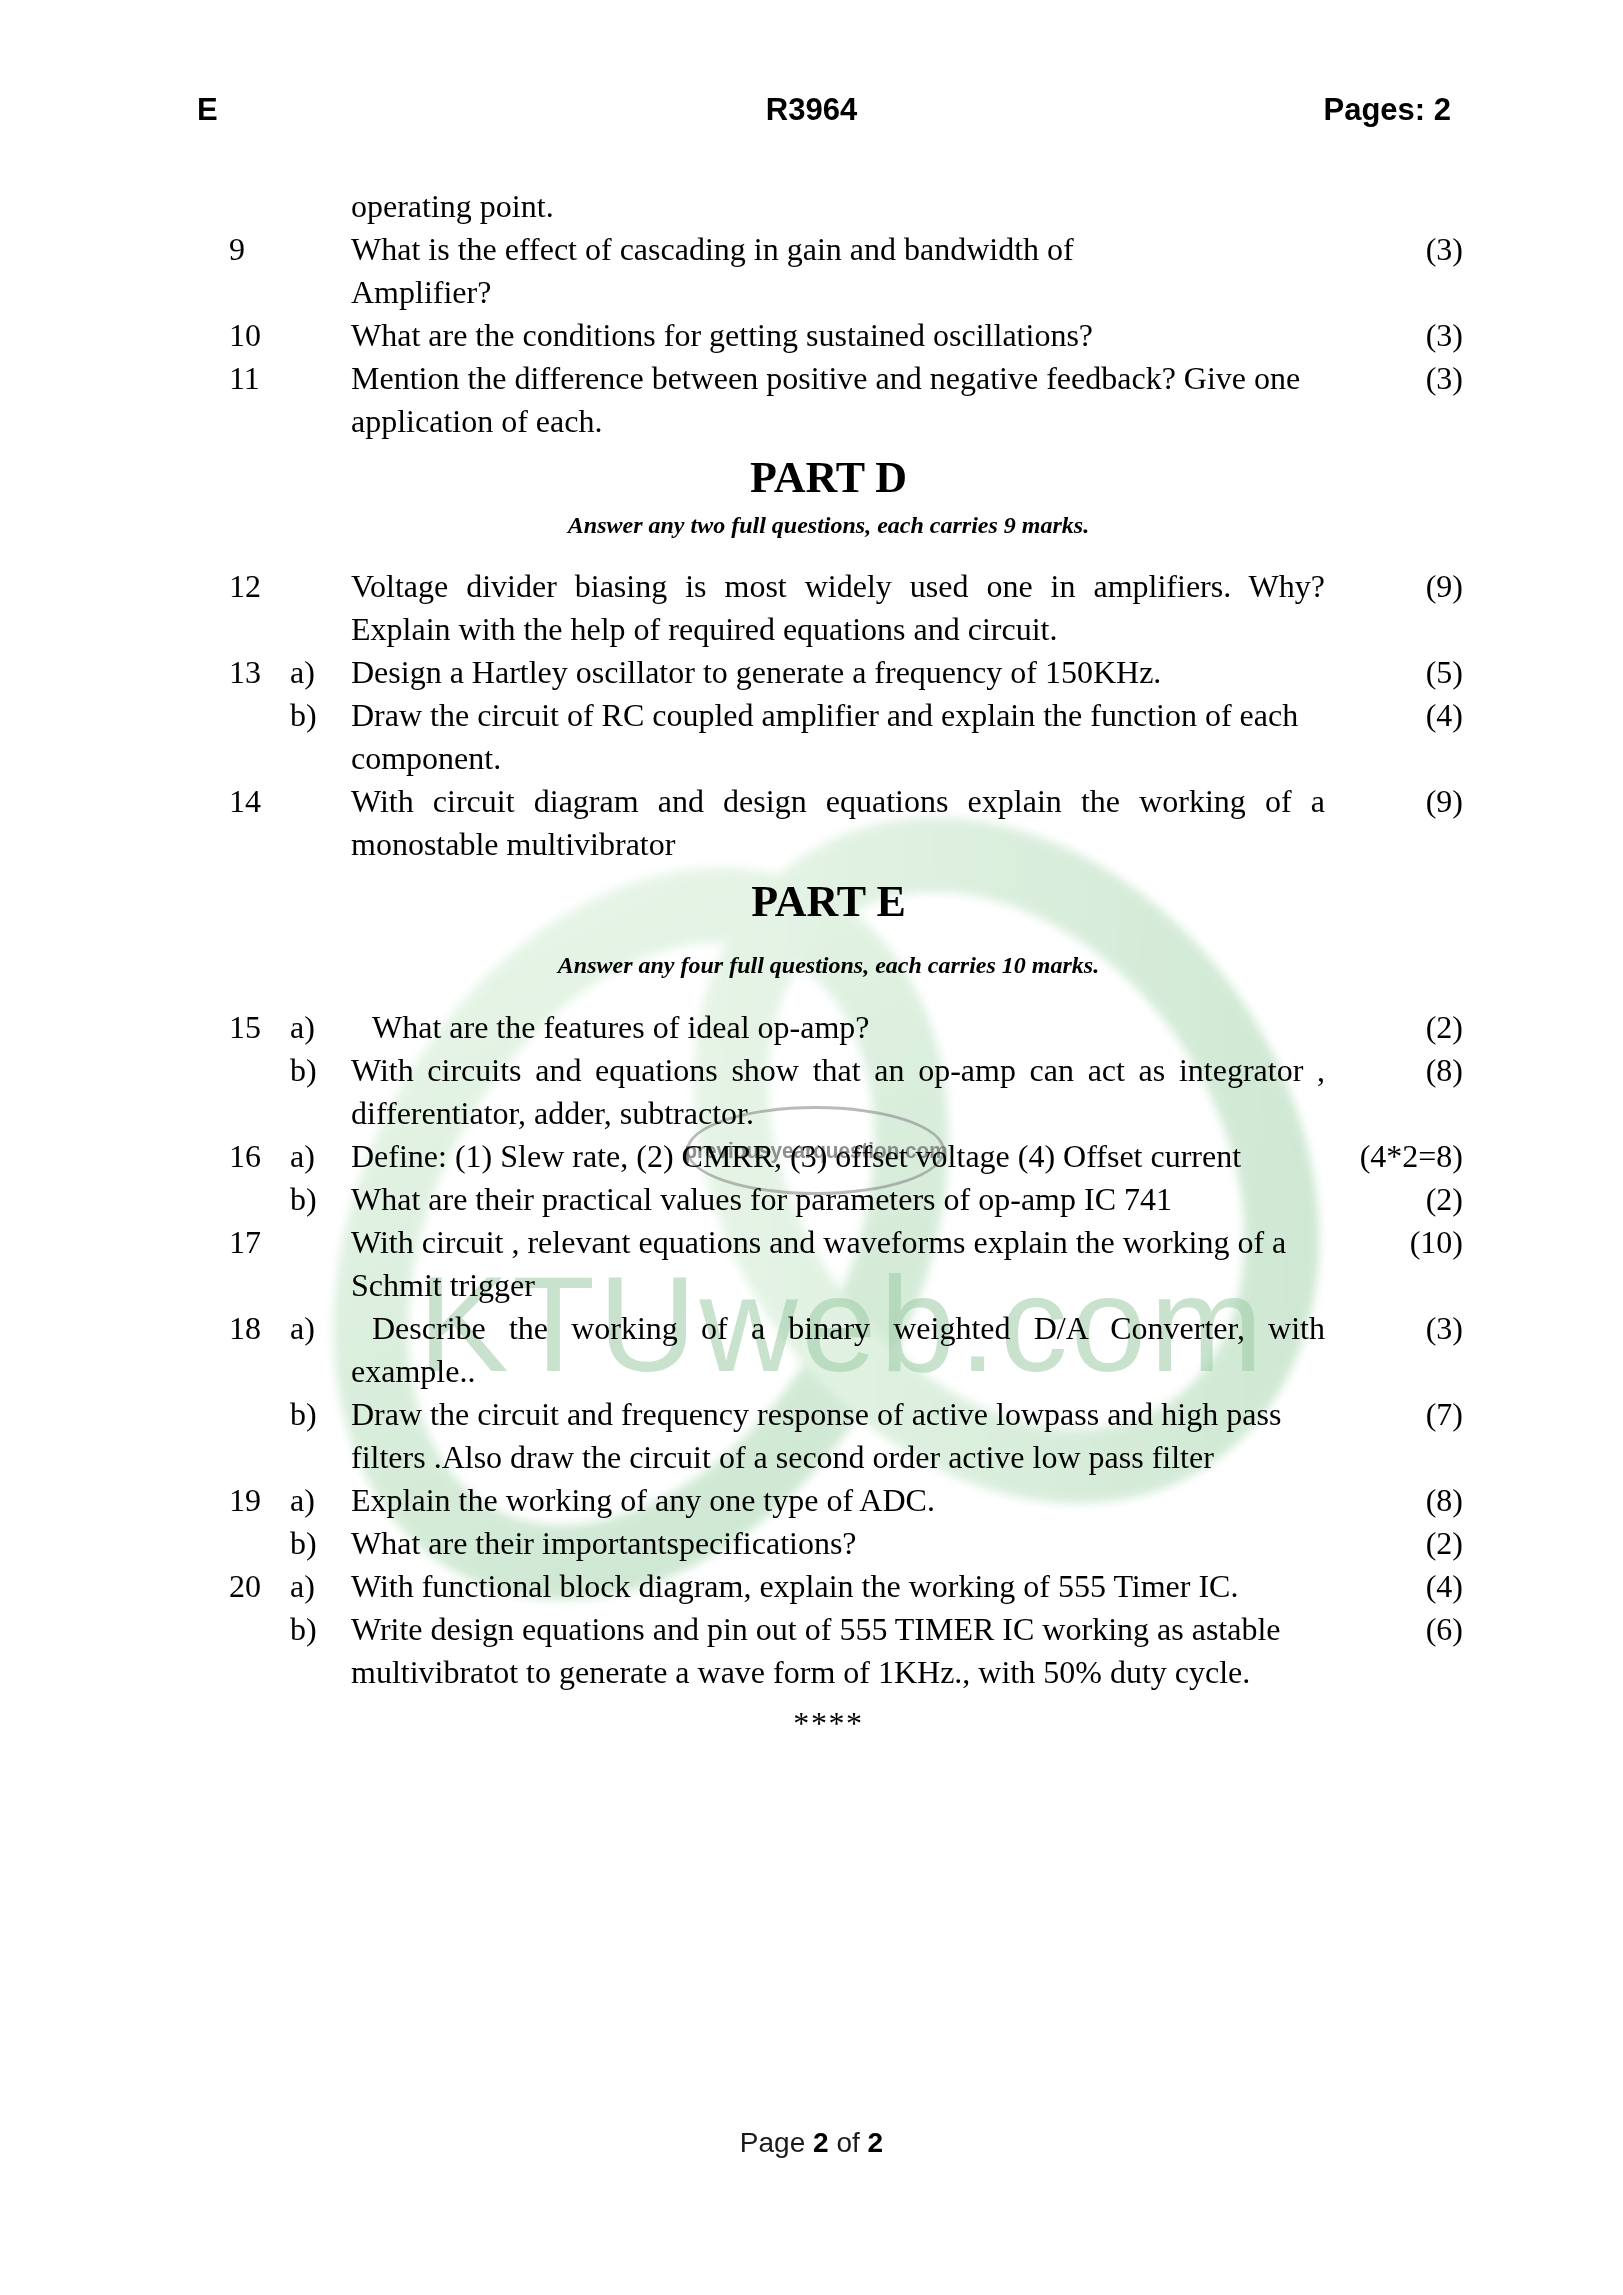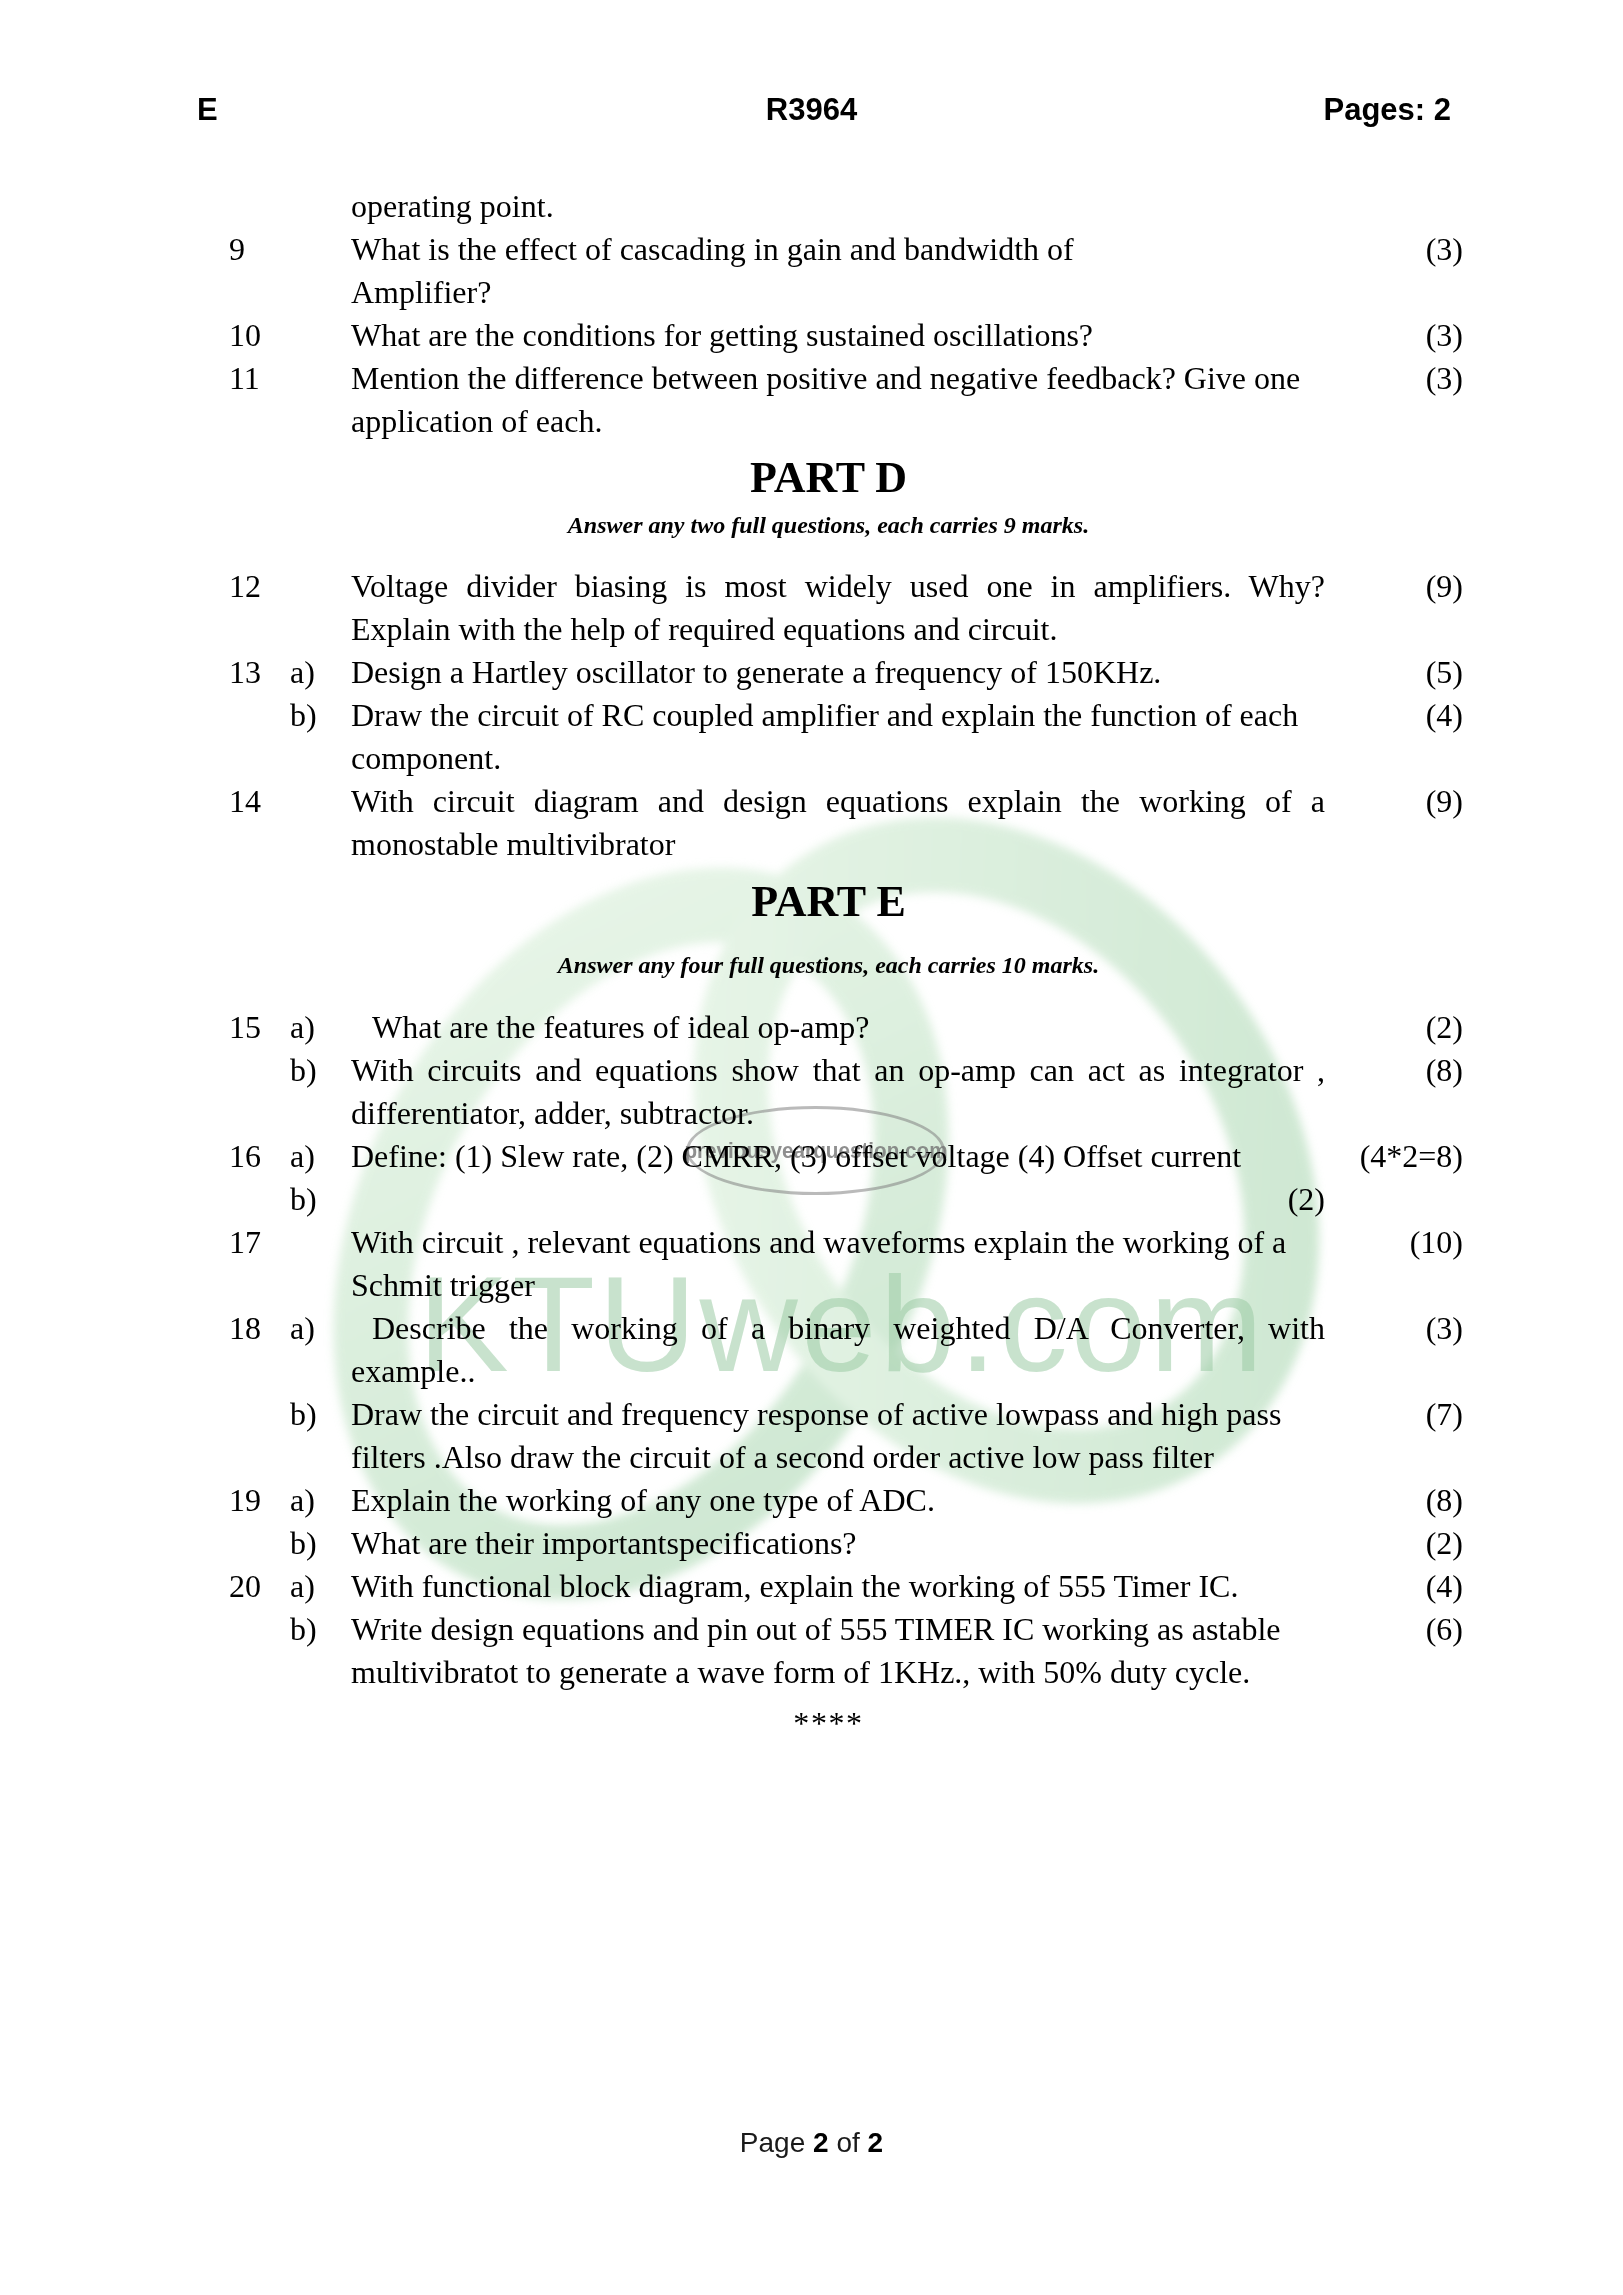--- a/index.html
+++ b/index.html
@@ -224,20 +224,23 @@
       <div class="qlet">a)</div>
       <div class="qtext">
         <div class="ln">Define: (1) Slew rate, (2) CMRR, (3) offset voltage (4) Offset current</div>
       </div>
       <div class="qmarks">(4*2=8)</div>
     </div>
 
     <div class="qrow">
       <div class="qnum"></div>
       <div class="qlet">b)</div>
+      <div class="qtext">
+        <div class="ln">What are their practical values for parameters of op-amp IC 741</div>
+      </div>
       <div class="qmarks">(2)</div>
     </div>
 
     <div class="qrow">
       <div class="qnum">17</div>
       <div class="qlet"></div>
       <div class="qtext">
         <div class="ln">With circuit , relevant equations and waveforms explain the working of a</div>
         <div class="ln">Schmit trigger</div>
       </div>

